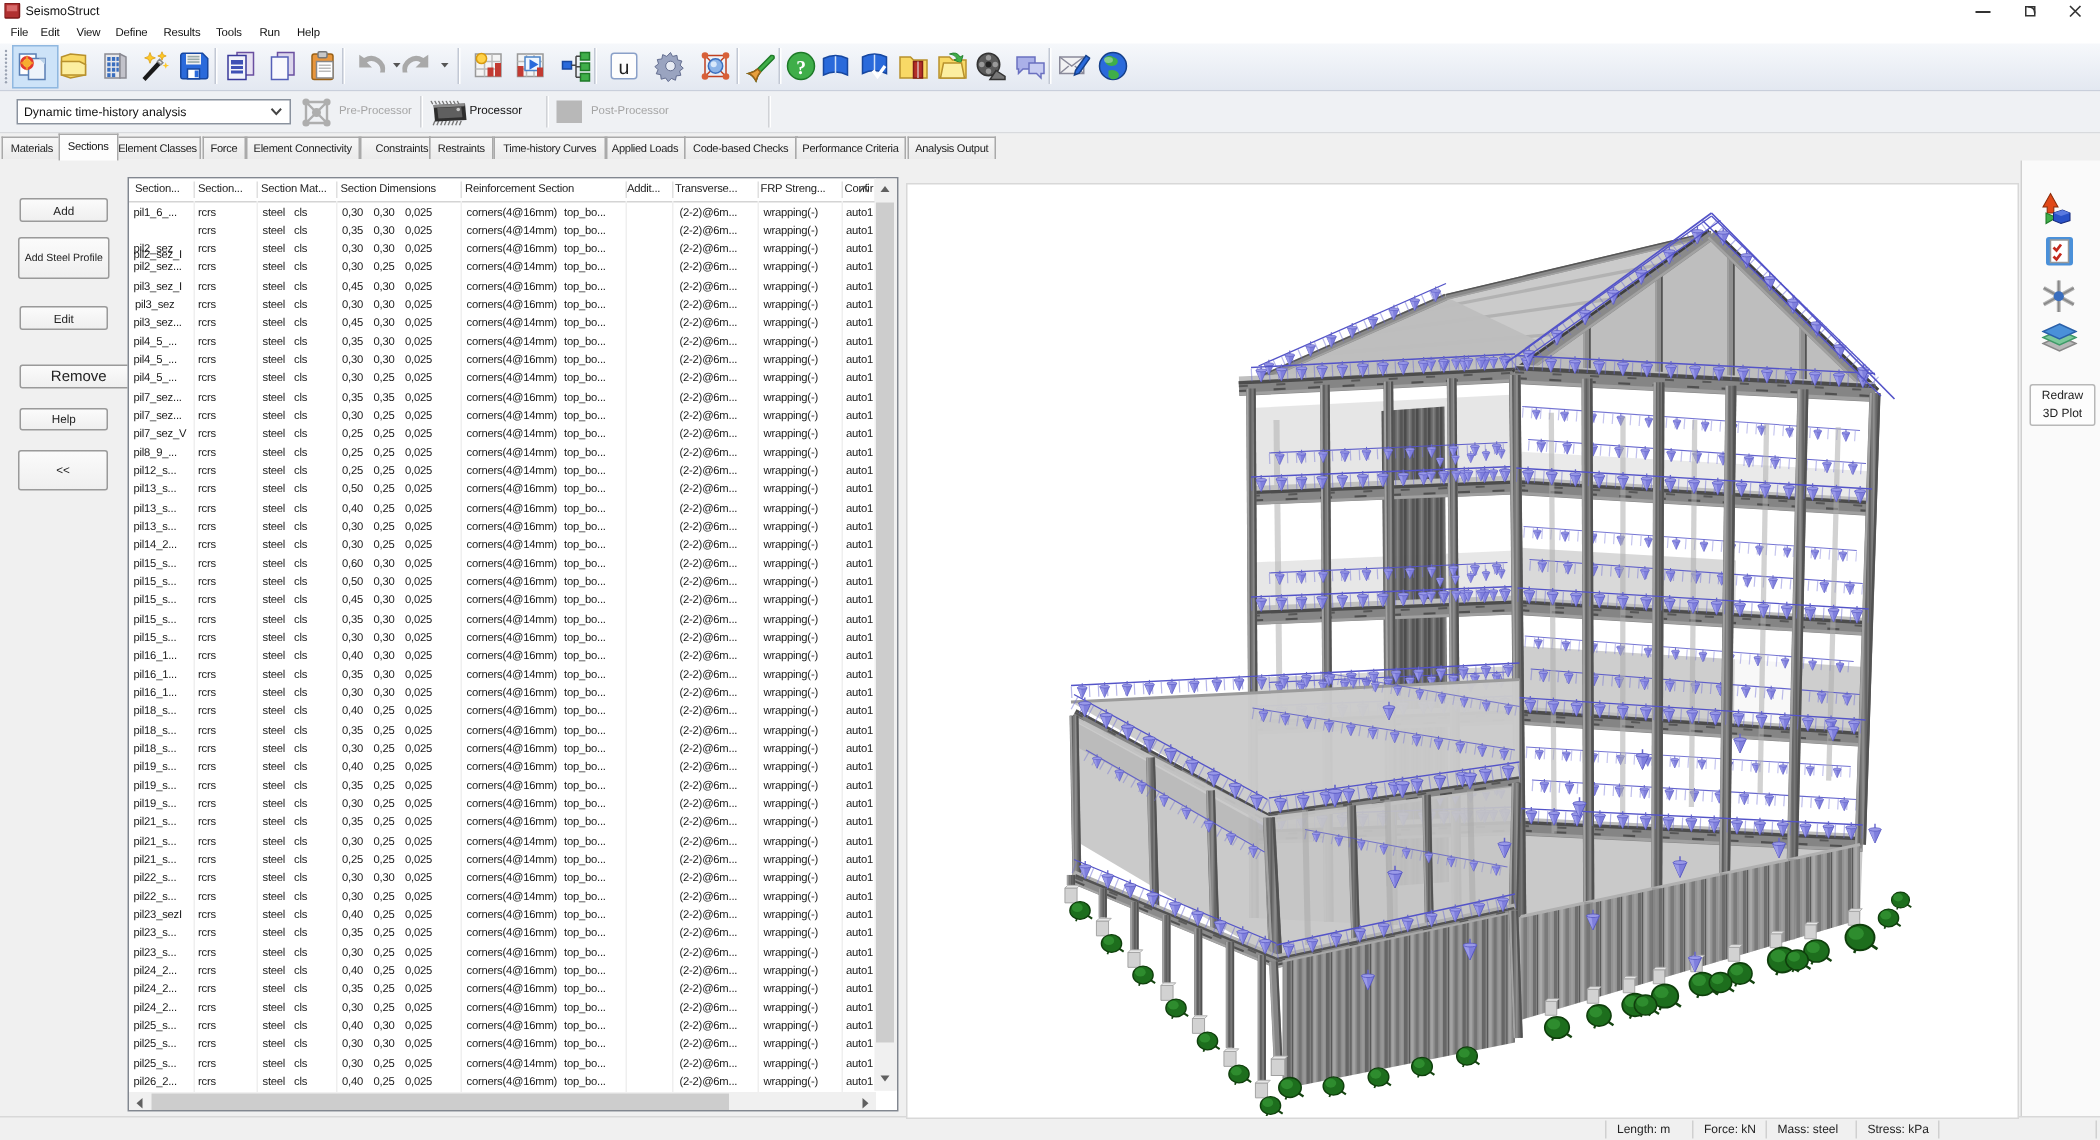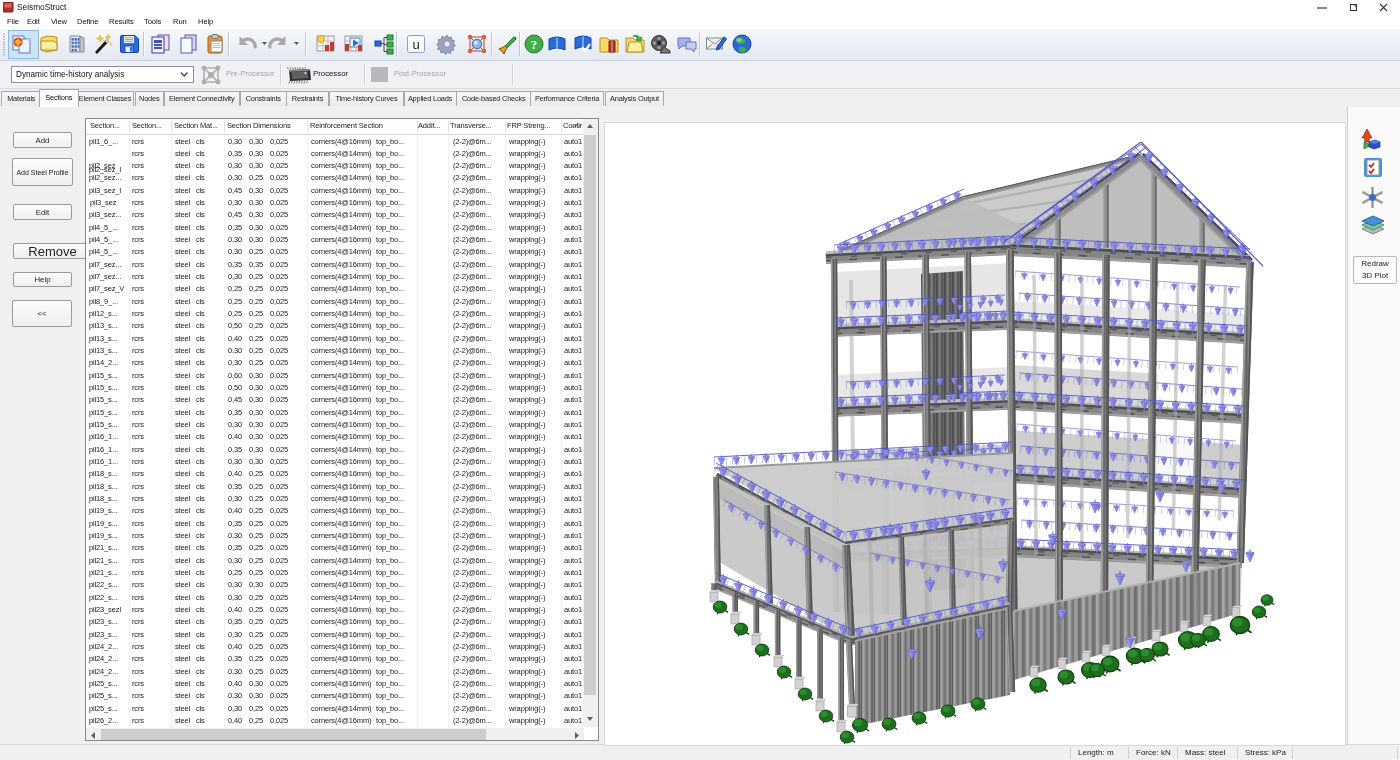--- a/index.html
+++ b/index.html
@@ -253,37 +253,37 @@
     </svg>
 <div style="position:absolute;left:313px;top:8px;font-size:7.8px;color:#111">Processor</div>
 <div style="position:absolute;left:364px;top:3px;width:1px;height:21px;background:#d0d2d6;box-shadow:1px 0 0 #fff"></div>
 <div style="position:absolute;left:371px;top:6px;width:17px;height:15px;background:#b8b8b8"></div>
 <div style="position:absolute;left:394px;top:8px;font-size:7.6px;color:#a4a4a4">Post-Processor</div>
 <div style="position:absolute;left:512px;top:3px;width:1px;height:21px;background:#d0d2d6;box-shadow:1px 0 0 #fff"></div>
 </div>
 <div style="position:absolute;left:0;top:89px;width:1400px;height:17px;background:#f0f0f0">
 <div style="position:absolute;left:1px;top:2px;width:40.5px;height:15px;background:linear-gradient(#f7f7f7,#ebebeb);border:1px solid #a9a9a9;border-bottom:none;font-size:7.4px;letter-spacing:-0.2px;color:#222;text-align:center;line-height:14px;box-sizing:border-box">Materials</div>
 <div style="position:absolute;left:76px;top:2px;width:58px;height:15px;background:linear-gradient(#f7f7f7,#ebebeb);border:1px solid #a9a9a9;border-bottom:none;font-size:7.4px;letter-spacing:-0.2px;color:#222;text-align:center;line-height:14px;box-sizing:border-box">Element Classes</div>
-<div style="position:absolute;left:134.5px;top:2px;width:29.5px;height:15px;background:linear-gradient(#f7f7f7,#ebebeb);border:1px solid #a9a9a9;border-bottom:none;font-size:7.4px;letter-spacing:-0.2px;color:#222;text-align:center;line-height:14px;box-sizing:border-box">Nodes</div>
+<div style="position:absolute;left:134.5px;top:2px;width:29.5px;height:15px;background:linear-gradient(#f7f7f7,#ebebeb);border:1px solid #a9a9a9;border-bottom:none;font-size:7.4px;letter-spacing:-0.2px;color:#222;text-align:center;line-height:14px;box-sizing:border-box">Force</div>
 <div style="position:absolute;left:163.5px;top:2px;width:76.5px;height:15px;background:linear-gradient(#f7f7f7,#ebebeb);border:1px solid #a9a9a9;border-bottom:none;font-size:7.4px;letter-spacing:-0.2px;color:#222;text-align:center;line-height:14px;box-sizing:border-box">Element Connectivity</div>
-<div style="position:absolute;left:240px;top:2px;width:46.5px;height:15px;background:linear-gradient(#f7f7f7,#ebebeb);border:1px solid #a9a9a9;border-bottom:none;font-size:7.4px;letter-spacing:-0.2px;color:#222;text-align:center;line-height:14px;box-sizing:border-box">Constraints</div>
+<div style="position:absolute;left:240px;top:2px;width:46.5px;height:15px;background:linear-gradient(#f7f7f7,#ebebeb);border:1px solid #a9a9a9;border-bottom:none;font-size:7.4px;letter-spacing:-0.2px;color:#222;text-align:right;line-height:14px;box-sizing:border-box">Constraints</div>
 <div style="position:absolute;left:286px;top:2px;width:43px;height:15px;background:linear-gradient(#f7f7f7,#ebebeb);border:1px solid #a9a9a9;border-bottom:none;font-size:7.4px;letter-spacing:-0.2px;color:#222;text-align:center;line-height:14px;box-sizing:border-box">Restraints</div>
 <div style="position:absolute;left:329px;top:2px;width:75px;height:15px;background:linear-gradient(#f7f7f7,#ebebeb);border:1px solid #a9a9a9;border-bottom:none;font-size:7.4px;letter-spacing:-0.2px;color:#222;text-align:center;line-height:14px;box-sizing:border-box">Time-history Curves</div>
 <div style="position:absolute;left:403.5px;top:2px;width:53.0px;height:15px;background:linear-gradient(#f7f7f7,#ebebeb);border:1px solid #a9a9a9;border-bottom:none;font-size:7.4px;letter-spacing:-0.2px;color:#222;text-align:center;line-height:14px;box-sizing:border-box">Applied Loads</div>
 <div style="position:absolute;left:456px;top:2px;width:75.5px;height:15px;background:linear-gradient(#f7f7f7,#ebebeb);border:1px solid #a9a9a9;border-bottom:none;font-size:7.4px;letter-spacing:-0.2px;color:#222;text-align:center;line-height:14px;box-sizing:border-box">Code-based Checks</div>
 <div style="position:absolute;left:530px;top:2px;width:74px;height:15px;background:linear-gradient(#f7f7f7,#ebebeb);border:1px solid #a9a9a9;border-bottom:none;font-size:7.4px;letter-spacing:-0.2px;color:#222;text-align:center;line-height:14px;box-sizing:border-box">Performance Criteria</div>
 <div style="position:absolute;left:605px;top:2px;width:59px;height:15px;background:linear-gradient(#f7f7f7,#ebebeb);border:1px solid #a9a9a9;border-bottom:none;font-size:7.4px;letter-spacing:-0.2px;color:#222;text-align:center;line-height:14px;box-sizing:border-box">Analysis Output</div>
 <div style="position:absolute;left:0;top:16.5px;width:1400px;height:1px;background:#a9a9a9"></div>
 <div style="position:absolute;left:38.5px;top:0px;width:40.5px;height:17.5px;background:#fdfdfd;border:1px solid #a9a9a9;border-bottom:none;font-size:7.5px;letter-spacing:-0.2px;color:#111;text-align:center;line-height:15px;box-sizing:border-box;z-index:3">Sections</div>
 </div>
 <div style="position:absolute;left:0;top:106px;width:1400px;height:638px;background:#f0f0f0"></div>
 <div style="position:absolute;left:13px;top:132px;width:59px;height:16px;background:linear-gradient(#fbfbfb,#efefef);border:1px solid #9a9a9a;border-radius:2px;font-size:7.8px;color:#222;display:flex;align-items:center;justify-content:center;box-sizing:border-box;white-space:nowrap">Add</div>
 <div style="position:absolute;left:12px;top:158px;width:61px;height:28px;background:linear-gradient(#fbfbfb,#efefef);border:1px solid #9a9a9a;border-radius:2px;font-size:7.0px;color:#222;display:flex;align-items:center;justify-content:center;box-sizing:border-box;white-space:nowrap">Add Steel Profile</div>
 <div style="position:absolute;left:13px;top:204px;width:59px;height:16px;background:linear-gradient(#fbfbfb,#efefef);border:1px solid #9a9a9a;border-radius:2px;font-size:7.8px;color:#222;display:flex;align-items:center;justify-content:center;box-sizing:border-box;white-space:nowrap">Edit</div>
-<div style="position:absolute;left:13px;top:243px;width:79px;height:16px;background:linear-gradient(#fbfbfb,#efefef);border:1px solid #9a9a9a;border-radius:2px;font-size:13px;color:#222;display:flex;align-items:center;justify-content:center;box-sizing:border-box;white-space:nowrap">Remove</div>
+<div style="position:absolute;left:13px;top:243px;width:79px;height:16px;background:linear-gradient(#fbfbfb,#efefef);border:1px solid #9a9a9a;border-radius:2px;font-size:10px;color:#222;display:flex;align-items:center;justify-content:center;box-sizing:border-box;white-space:nowrap">Remove</div>
 <div style="position:absolute;left:13px;top:272px;width:59px;height:15px;background:linear-gradient(#fbfbfb,#efefef);border:1px solid #9a9a9a;border-radius:2px;font-size:7.8px;color:#222;display:flex;align-items:center;justify-content:center;box-sizing:border-box;white-space:nowrap">Help</div>
 <div style="position:absolute;left:12px;top:300px;width:60px;height:27px;background:linear-gradient(#fbfbfb,#efefef);border:1px solid #9a9a9a;border-radius:2px;font-size:7.8px;color:#222;display:flex;align-items:center;justify-content:center;box-sizing:border-box;white-space:nowrap">&lt;&lt;</div>
 <div style="position:absolute;left:0;top:744px;width:1400px;height:16px;background:#f0f0f0;border-top:1px solid #d8d8d8;font-size:8px;color:#222">
 <span style="position:absolute;left:1078px;top:3px">Length: m</span>
 <span style="position:absolute;left:1136px;top:3px">Force: kN</span>
 <span style="position:absolute;left:1185px;top:3px">Mass: steel</span>
 <span style="position:absolute;left:1245px;top:3px">Stress: kPa</span>
 <span style="position:absolute;left:1300px;top:19px">Acceleration: m/sec2</span>
 <div style="position:absolute;left:1070px;top:2px;width:1px;height:12px;background:#d0d0d0"></div>
 <div style="position:absolute;left:1128px;top:2px;width:1px;height:12px;background:#d0d0d0"></div>

